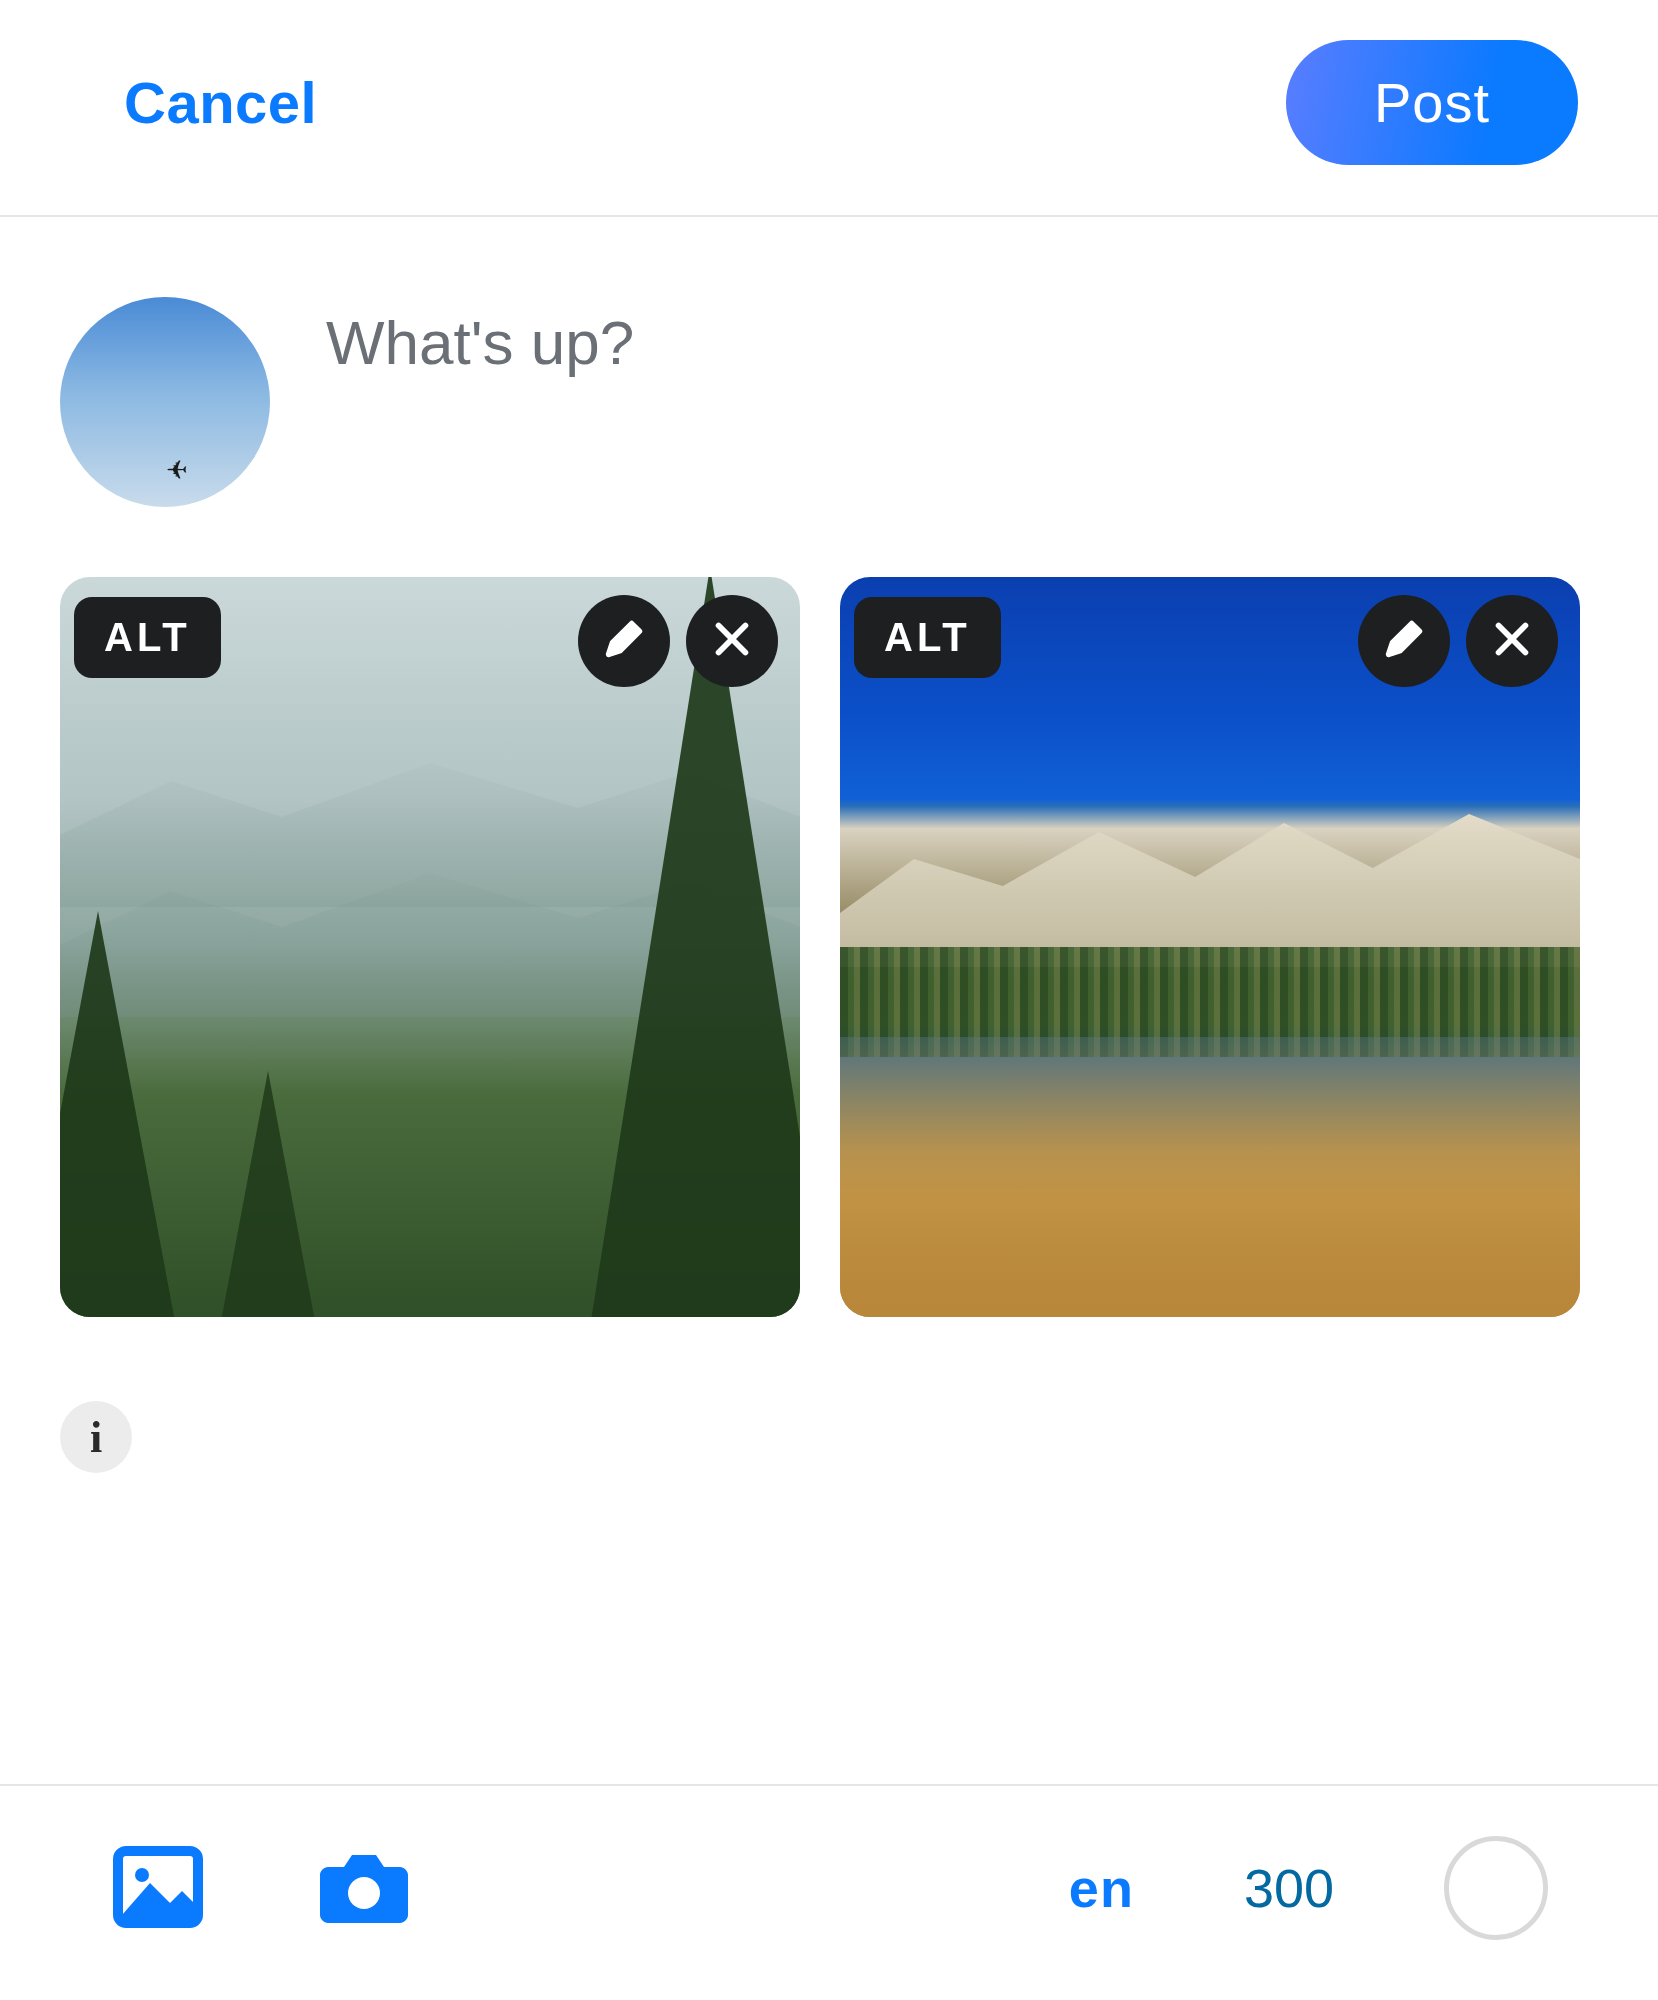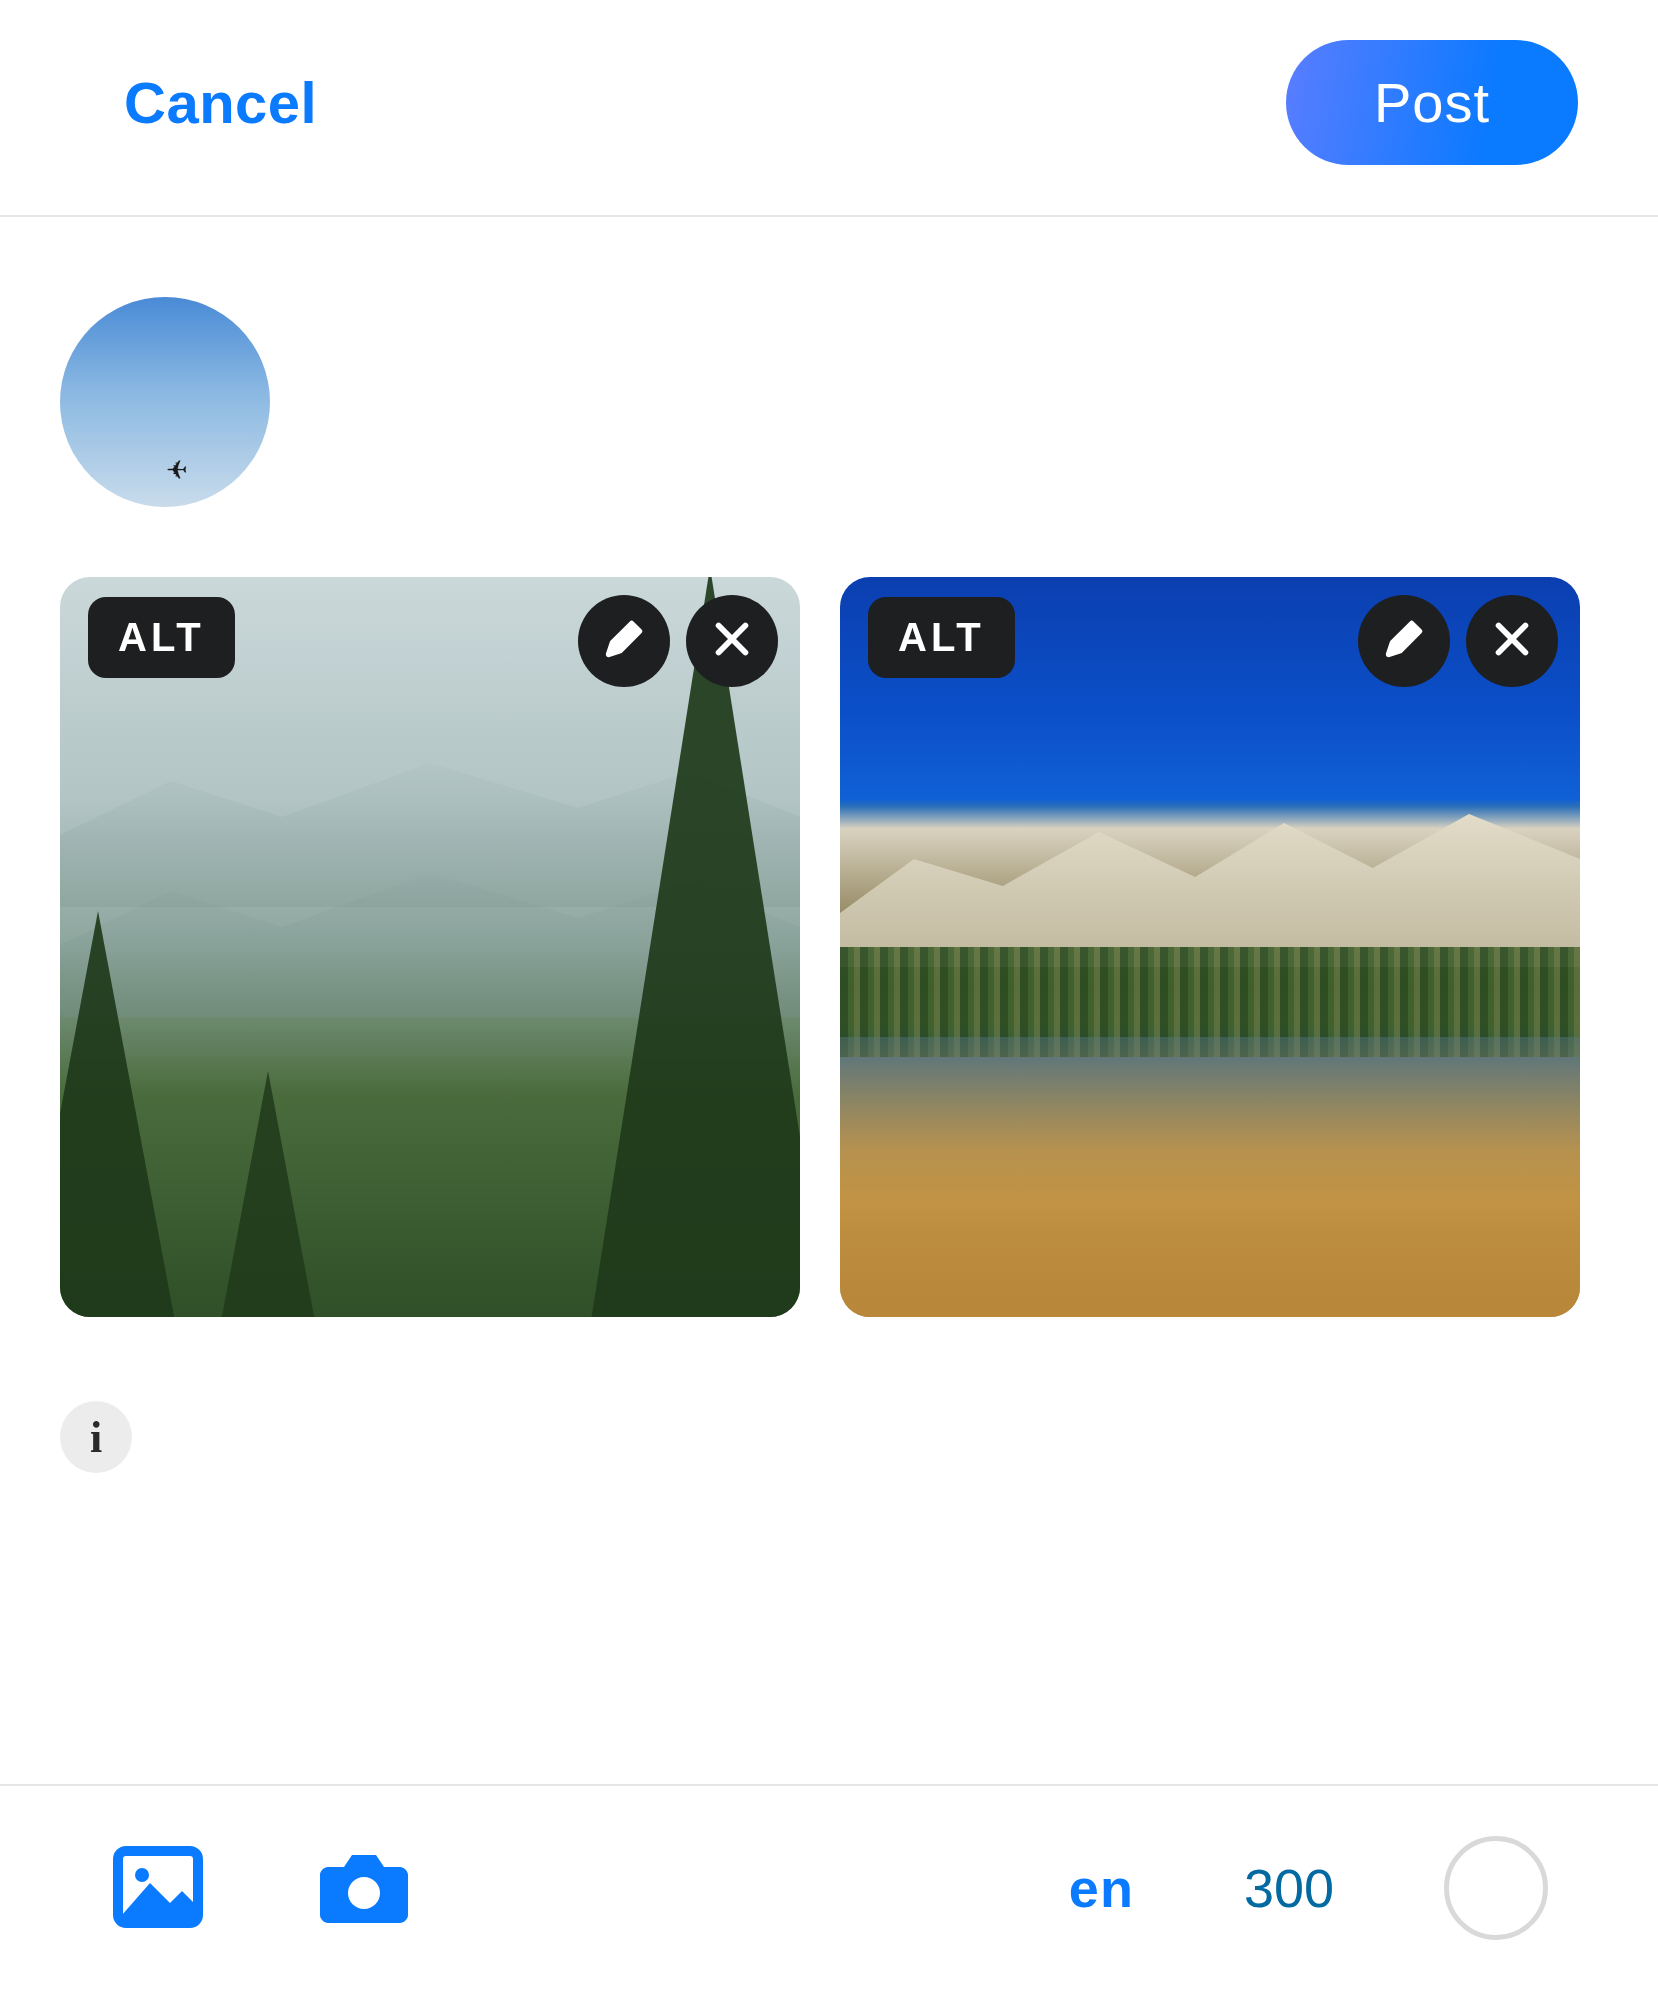--- a/index.html
+++ b/index.html
@@ -146,21 +146,21 @@
     background: repeating-linear-gradient(90deg, #2a4a20 0 8px, #3d5e2c 8px 14px, #5a6f3a 14px 20px);
     opacity: 0.9;
   }
   .img-b .shore {
     position: absolute; bottom: 0; left: 0; right: 0; height: 280px;
     background: linear-gradient(180deg, rgba(90,120,140,0.4), rgba(200,150,70,0.6) 40%, #b8873a 100%);
   }
 
   .alt-badge {
     position: absolute;
-    top: 20px; left: 28px;
+    top: 20px; left: 14px;
     background: #1e1f20;
     color: #ffffff;
     font-size: 40px;
     font-weight: 700;
     letter-spacing: 4px;
     padding: 18px 30px;
     border-radius: 18px;
     cursor: pointer;
     z-index: 5;
   }
@@ -248,20 +248,21 @@
 
 <div class="topbar">
   <button class="cancel-btn">Cancel</button>
   <button class="post-btn">Post</button>
 </div>
 
 <div class="composer">
   <div class="avatar">
     <span class="bird">✈</span>
   </div>
+  <input class="compose-input" type="text" placeholder="What's up?" value="" style="">
 </div>
 
 <div class="attachments">
 
   <div class="attachment img-a">
     <div class="ridge1"></div>
     <div class="ridge2"></div>
     <div class="tree t1"></div>
     <div class="tree t3"></div>
     <div class="tree t2"></div>

